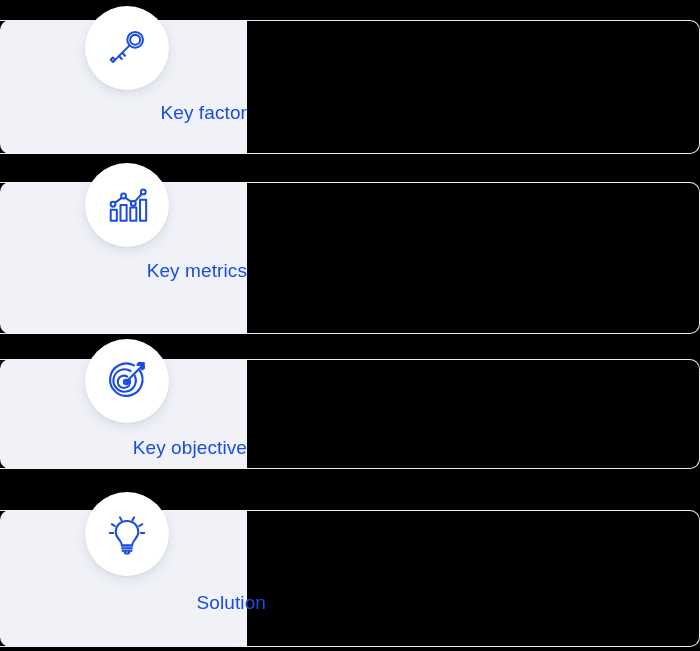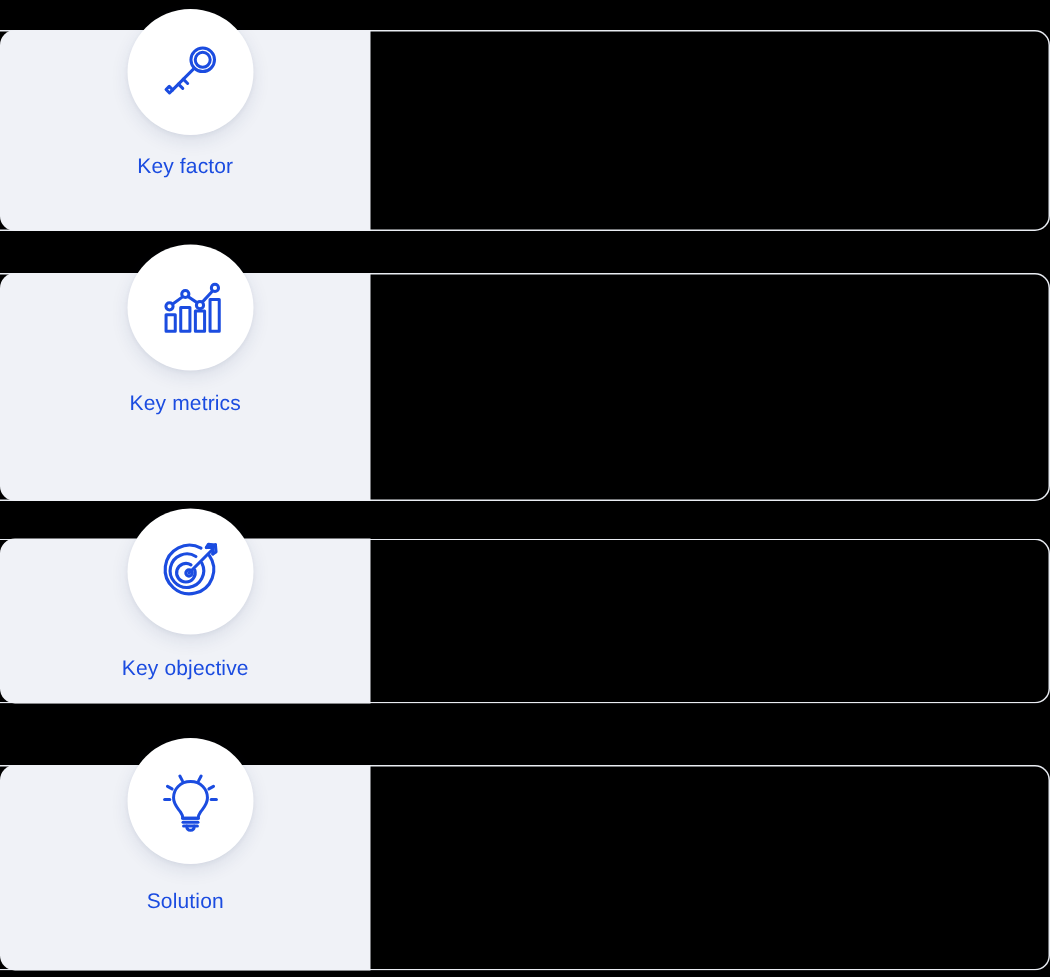--- a/index.html
+++ b/index.html
@@ -54,23 +54,23 @@
     height: 100%;
     background: #f0f2f7;
     border-radius: 10px 0 0 10px;
     box-sizing: border-box;
   }
 
   .label {
     position: absolute;
     left: 0;
     width: 247px;
-    text-align: center;
+    text-align: right;
     color: #1b4ce0;
-    font-size: 14px;
+    font-size: 19px;
     font-weight: 400;
     letter-spacing: 0.1px;
     font-family: "Liberation Sans", sans-serif;
     white-space: nowrap;
   }
 
   
   .icon-badge {
     position: absolute;
     width: 84px;
@@ -96,21 +96,21 @@
   #row-3 { top: 510px; height: 137px; }
 
   #row-0 .icon-badge { top: -14px; }
   #row-1 .icon-badge { top: -19px; }
   #row-2 .icon-badge { top: -20px; }
   #row-3 .icon-badge { top: -18px; }
 
   #row-0 .label { top: 82px; }
   #row-1 .label { top: 78px; }
   #row-2 .label { top: 78px; }
-  #row-3 .label { top: 82px; }
+  #row-3 .label { top: 82px; margin-left: 19px; }
 </style>
 </head>
 <body>
 
 <div class="board">
 
   <div class="row" id="row-0">
     <div class="right-panel">
       <span></span>
     </div>

